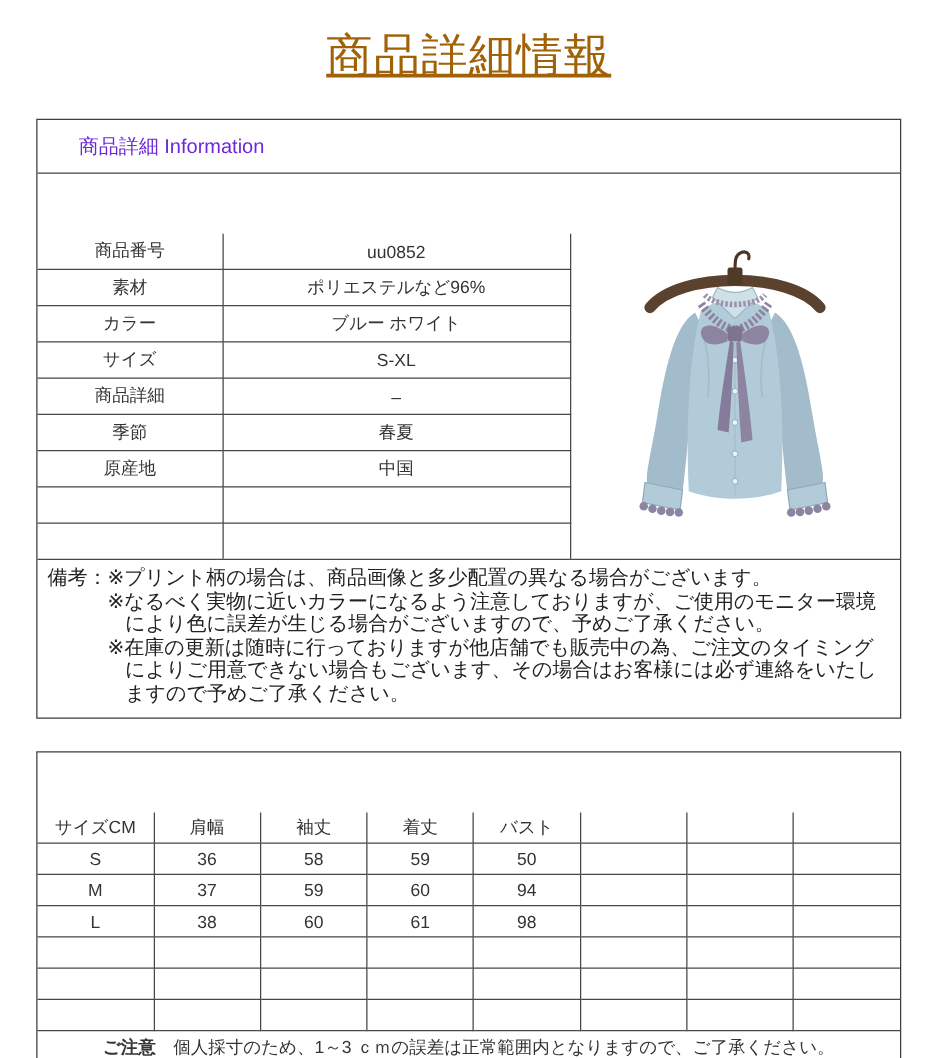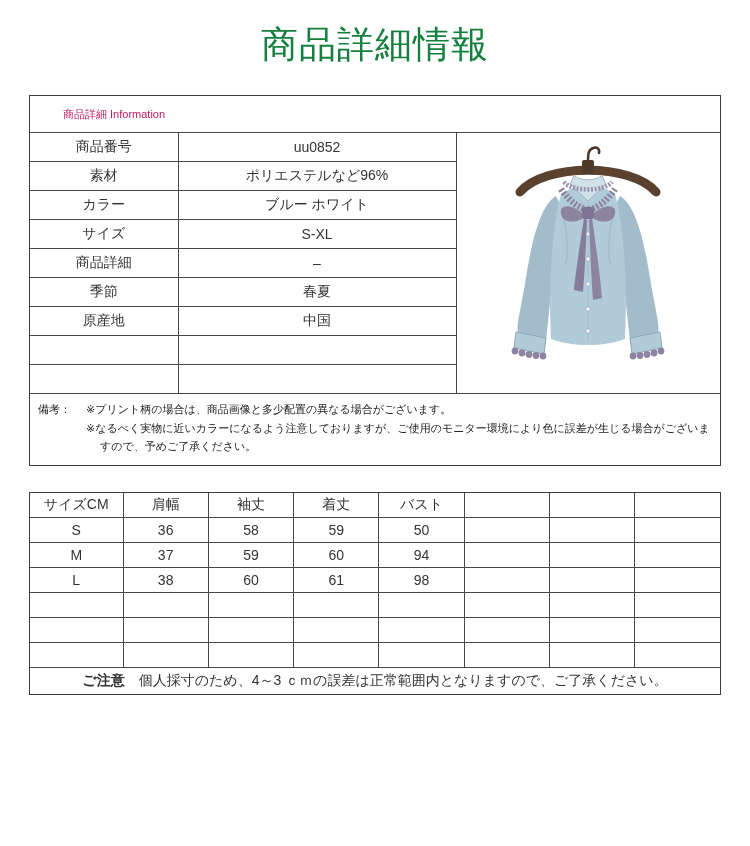--- a/index.html
+++ b/index.html
@@ -13,61 +13,63 @@
     color: #333333;
     min-height: 846px;
   }
   .page-title {
     margin: 20px 0 25px 0;
     text-align: center;
     font-family: "Liberation Serif", "DejaVu Serif", serif;
     font-weight: 400;
     font-size: 37px;
     letter-spacing: 1px;
-    color: #15803d;
+    color: #a16207;
+    text-decoration: underline;
   }
   .panel {
     width: 690px;
     margin: 0 auto;
     border: 1px solid #3d3d3d;
     background: #ffffff;
   }
   .panel + .panel { margin-top: 26px; }
   .panel-header {
     padding: 11px 0 10px 33px;
-    font-size: 11px;
-    color: #be185d;
+    font-size: 16px;
+    color: #6d28d9;
     border-bottom: 1px solid #474747;
   }
   table.grid {
     border-collapse: collapse;
     border: hidden; 
     width: 100%;
     table-layout: fixed;
+    margin-top: 48px;
   }
   table.grid td, table.grid th {
     border: 1px solid #474747;
     font-size: 14px;
     font-weight: normal;
     color: #333333;
     text-align: center;
     vertical-align: middle;
     padding: 0 2px;
     overflow: hidden;
     white-space: nowrap;
   }
   .info-grid td { height: 28px; }
   .photo-cell { padding: 0 !important; vertical-align: middle; background: #ffffff; }
   .photo-cell svg { display: block; margin: 0 auto; }
   .notes {
     display: flex;
     align-items: flex-start;
     border-top: 1px solid #474747;
     padding: 6px 10px 9px 8px;
-    font-size: 11px;
+    font-size: 16px;
     line-height: 18.5px;
     color: #222222;
   }
   .notes-label {
     flex: 0 0 48px;
     white-space: nowrap;
   }
   .notes-body { flex: 1 1 auto; }
   .note-item {
     margin: 0;
@@ -190,20 +192,21 @@
         <td></td>
       </tr>
     </tbody>
   </table>
 
   <div class="notes">
     <div class="notes-label">備考：</div>
     <div class="notes-body">
       <p class="note-item">※プリント柄の場合は、商品画像と多少配置の異なる場合がございます。</p>
       <p class="note-item">※なるべく実物に近いカラーになるよう注意しておりますが、ご使用のモニター環境により色に誤差が生じる場合がございますので、予めご了承ください。</p>
+      <p class="note-item">※在庫の更新は随時に行っておりますが他店舗でも販売中の為、ご注文のタイミングによりご用意できない場合もございます、その場合はお客様には必ず連絡をいたしますので予めご了承ください。</p>
     </div>
   </div>
 </div>
 
 <div class="panel">
 
   <table class="grid size-grid">
     <colgroup>
       <col style="width:93px">
         <col>
@@ -280,20 +283,20 @@
         <td></td>
         <td></td>
         <td></td>
         <td></td>
         <td></td>
         <td></td>
         <td></td>
       </tr>
       <tr class="size-note-row">
         <td colspan="8">
-          <span class="size-note-label">ご注意</span><span>個人採寸のため、4～3 ｃｍの誤差は正常範囲内となりますので、ご了承ください。</span>
+          <span class="size-note-label">ご注意</span><span>個人採寸のため、1～3 ｃｍの誤差は正常範囲内となりますので、ご了承ください。</span>
         </td>
       </tr>
     </tbody>
   </table>
 </div>
 
 <div class="bottom-spacer"></div>
 
 </body></html>

